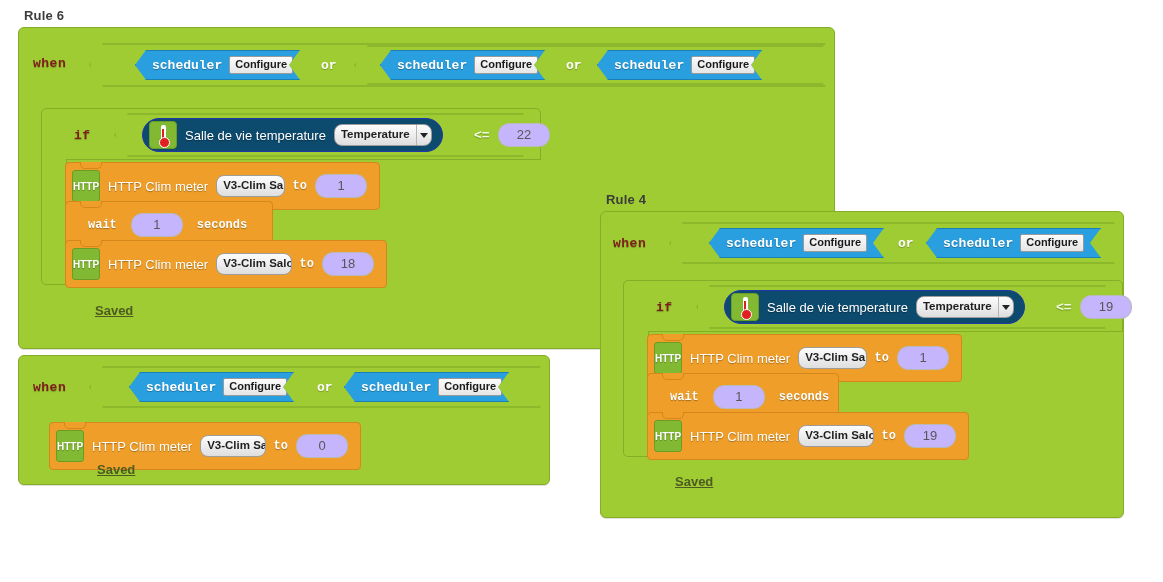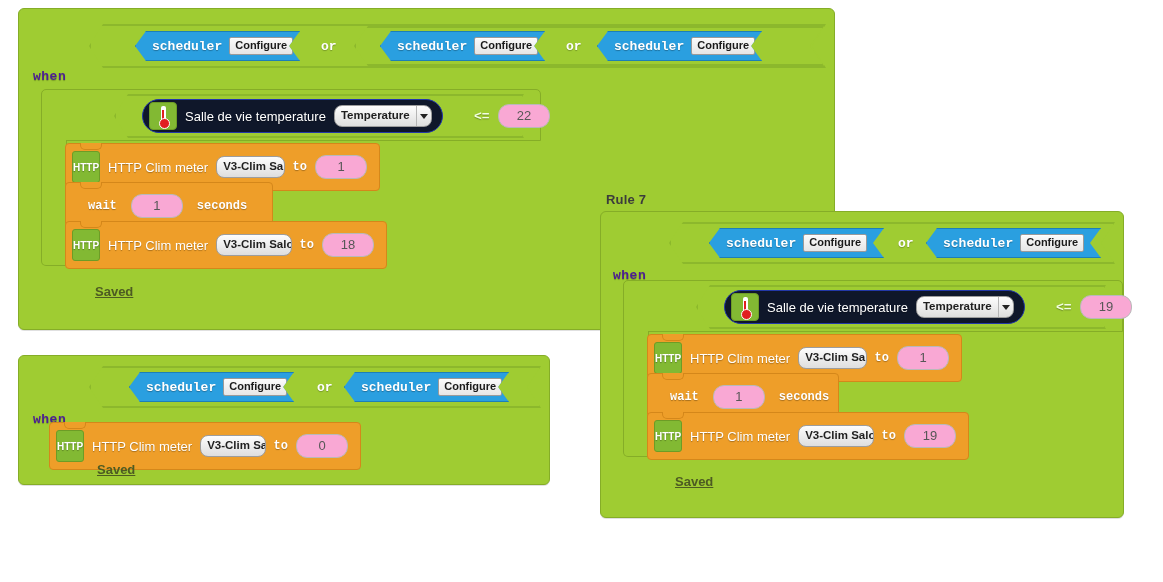--- a/index.html
+++ b/index.html
@@ -9,24 +9,24 @@
   .rule-wrap{position:absolute;}
   .rule-title{font:bold 13px "Liberation Sans",sans-serif;color:#3c3c3c;
               margin:0 0 4px 6px;letter-spacing:.2px;}
 
   
   .rule-body{position:relative;background:#9fcc32;border:1px solid #85ad27;
              border-radius:6px;box-shadow:0 1px 0 rgba(0,0,0,.12);}
 
   
   .when-row{position:relative;height:62px;}
-  .when-label,.if-label{position:absolute;color:#4c1d95;
+  .when-label,.if-label{position:absolute;color:#7f1d1d;
       font-family:"Liberation Mono","DejaVu Sans Mono",monospace;
       font-weight:bold;font-size:13px;letter-spacing:.5px;
-      text-shadow:0 1px 1px rgba(0,0,0,.25);margin-top:32px;}
+      text-shadow:0 1px 1px rgba(0,0,0,.25);}
 
   
   .hexslot{position:absolute;top:0;height:46px;
      background:#9fcc32;
      border:2px solid #8cb82c;
      clip-path:polygon(14px 0,100% 0,calc(100% - 14px) 50%,100% 100%,14px 100%,0 50%);
      -webkit-clip-path:polygon(14px 0,100% 0,calc(100% - 14px) 50%,100% 100%,14px 100%,0 50%);
      box-sizing:border-box;}
   .hexslot.inner{border-color:#8cb82c;}
 
@@ -51,21 +51,21 @@
   
   .ifblock{position:absolute;background:#9fcc32;border:1px solid #85ad27;
            border-radius:5px;box-sizing:border-box;}
 
   
   .cond-hex{position:absolute;top:0;height:44px;background:#9fcc32;
      border:2px solid #8cb82c;box-sizing:border-box;
      clip-path:polygon(14px 0,100% 0,calc(100% - 14px) 50%,100% 100%,14px 100%,0 50%);
      -webkit-clip-path:polygon(14px 0,100% 0,calc(100% - 14px) 50%,100% 100%,14px 100%,0 50%);}
 
-  .sensor{position:absolute;height:34px;background:#0f172a;border:1px solid #2338a8;
+  .sensor{position:absolute;height:34px;background:#0c4a6e;border:1px solid #2338a8;
      border-radius:17px;display:flex;align-items:center;gap:8px;padding:0 10px 0 6px;
      box-sizing:border-box;white-space:nowrap;}
   .sensor .sname{color:#ffffff;font:13px "Liberation Sans",sans-serif;
      text-shadow:0 1px 1px rgba(0,0,0,.35);}
 
   .thermo{width:26px;height:26px;border-radius:4px;background:#82b933;
      border:1px solid #6d9c26;position:relative;flex:0 0 auto;}
   .thermo .stem{position:absolute;left:50%;top:3px;width:5px;height:14px;
      margin-left:-2.5px;background:#ffffff;border-radius:2px 2px 0 0;}
   .thermo .mercury{position:absolute;left:50%;top:7px;width:2px;height:10px;
@@ -79,21 +79,21 @@
      padding:2px 6px 3px;line-height:15px;white-space:nowrap;}
   .dd .ddarrow{border-left:1px solid #b5b5b5;width:14px;display:flex;
      align-items:center;justify-content:center;}
   .dd .ddarrow i{display:block;width:0;height:0;border-left:4px solid transparent;
      border-right:4px solid transparent;border-top:5px solid #222;}
 
   .op{position:absolute;color:#f2ffe0;
      font-family:"Liberation Mono","DejaVu Sans Mono",monospace;font-weight:bold;
      font-size:13px;text-shadow:0 1px 1px rgba(0,0,0,.3);}
 
-  .numfield{display:inline-block;background:#f9a8d4;border:1px solid #b9b9b9;
+  .numfield{display:inline-block;background:#c4b5fd;border:1px solid #b9b9b9;
      border-radius:11px;min-width:34px;text-align:center;
      font:13px "Liberation Sans",sans-serif;color:#575757;padding:3px 8px 4px;
      line-height:15px;}
 
   
   .act{position:absolute;height:48px;background:#ee9e29;border:1px solid #d4871a;
      border-radius:4px;display:flex;align-items:center;gap:8px;
      padding:0 12px 0 6px;box-sizing:border-box;white-space:nowrap;}
   .act .notch{position:absolute;left:14px;top:-1px;width:20px;height:6px;
      background:#ee9e29;border:1px solid #d4871a;border-top:none;
@@ -106,20 +106,21 @@
      border-radius:3px;display:flex;align-items:center;justify-content:center;
      color:#fff;font:bold 10px "Liberation Sans",sans-serif;flex:0 0 auto;
      text-shadow:0 1px 1px rgba(0,0,0,.3);}
 
   .saved{position:absolute;color:#4d5b22;font:bold 13px "Liberation Sans",sans-serif;text-decoration:underline;}
 </style>
 </head>
 <body>
 
 <div class="rule-wrap" style="left:18px;top:8px;">
+  <div class="rule-title">Rule 6</div>
 
   <div class="rule-body" style="width:815px;height:320px;">
 
     <div class="when-row" style="height:72px;">
       <span class="when-label" style="left:14px;top:28px;">when</span>
 
       <div class="hexslot" style="left:70px;top:15px;width:737px;height:44px;">
       </div>
 
       <div class="hexblue" style="left:116px;top:22px;width:165px;height:30px;">
@@ -200,21 +201,21 @@
       </span>
       <span class="amono">to</span>
       <span class="numfield">18</span>
     </div>
 
     <span class="saved" style="left:76px;top:275px;">Saved</span>
   </div>
 </div>
 
 <div class="rule-wrap" style="left:600px;top:192px;">
-  <div class="rule-title">Rule 7</div>
+  <div class="rule-title">Rule 4</div>
 
   <div class="rule-body" style="width:522px;height:305px;">
 
     <div class="when-row" style="height:62px;">
       <span class="when-label" style="left:12px;top:24px;">when</span>
 
       <div class="hexslot" style="left:68px;top:10px;width:446px;height:42px;"></div>
 
       <div class="hexblue" style="left:108px;top:16px;width:175px;height:30px;">
         <span class="txt">scheduler</span>

